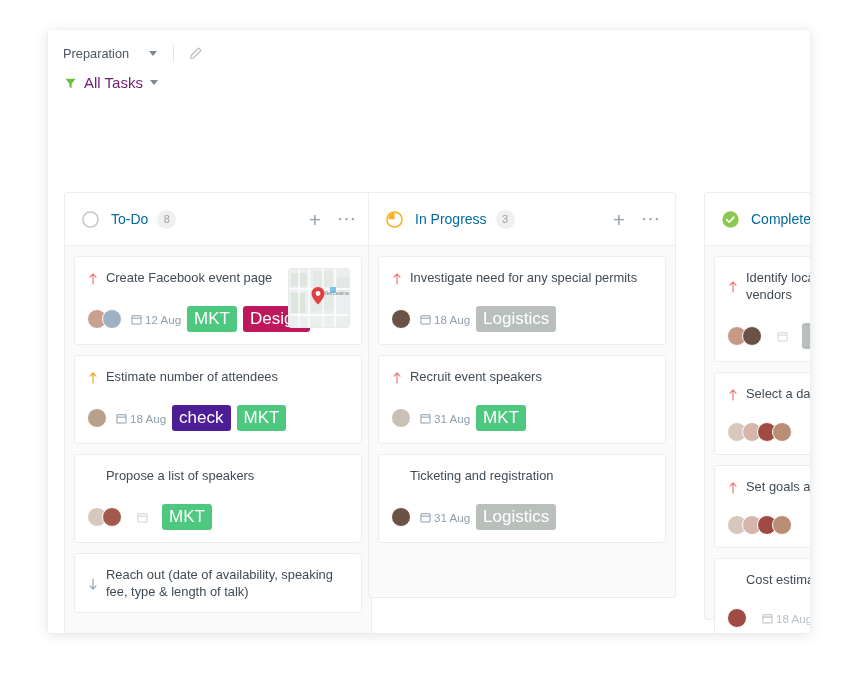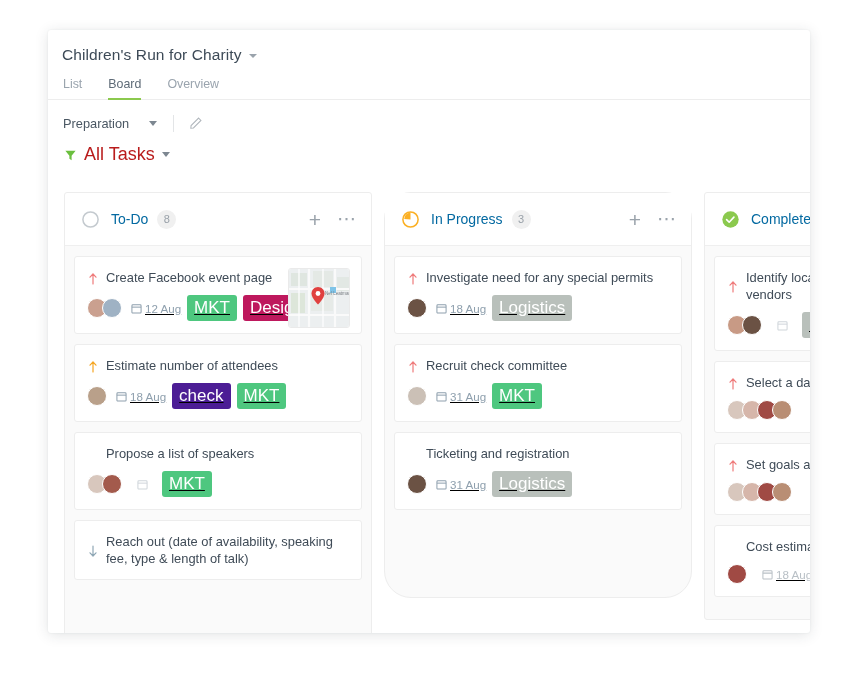--- a/index.html
+++ b/index.html
@@ -41,32 +41,32 @@
   .tb-sel { display: flex; align-items: center; gap: 20px; font-size: 12.8px; color: #4a5763; cursor: pointer; }
   .tri-dn {
     width: 0; height: 0;
     border-left: 4px solid transparent; border-right: 4px solid transparent;
     border-top: 5px solid #7d8791;
   }
   .tb-div { width: 1px; height: 17px; background: #e3e5e7; margin: 0 14px 0 16px; }
   .pencil { width: 15px; height: 15px; cursor: pointer; }
   .tb-row2 { display: flex; align-items: center; gap: 7px; margin: 12px 0 0 1px; cursor: pointer; }
   .funnel { width: 13px; height: 13px; }
-  .tb-filter-txt { font-size: 18px; color: #b91c1c; }
+  .tb-filter-txt { font-size: 15px; color: #701a75; }
 
   
   .board { position: absolute; left: 0; top: 150px; right: 0; bottom: 0; }
   .col {
     position: absolute; top: 12px; width: 308px;
     background: #fafafa;
     border: 1px solid #ededed;
     border-radius: 3px;
   }
   .col-todo { left: 16px; bottom: -40px; }
-  .col-prog { left: 336px; height: 406px; border-radius: 27px; }
+  .col-prog { left: 320px; height: 406px; }
   .col-comp { left: 656px; height: 428px; }
 
   .col-hdr {
     height: 53px; background: #ffffff;
     border-bottom: 1px solid #efefef;
     border-radius: 3px 3px 0 0;
     display: flex; align-items: center; padding: 0 14px 0 16px;
   }
   .col-ico { width: 19px; height: 19px; flex: 0 0 19px; margin-right: 11px; }
   .col-name { font-size: 14px; color: #0369a1; white-space: nowrap; }
@@ -85,21 +85,21 @@
     background: #ffffff; border: 1px solid #ededed; border-radius: 3px;
     margin-bottom: 10px; padding: 12px 13px 12px 12px;
     position: relative; cursor: pointer;
   }
   .card-title-row { display: flex; align-items: center; gap: 7px; }
   .prio { width: 12px; height: 14px; flex: 0 0 12px; margin-top: 2px; }
   .card-title {
     font-size: 12.9px; color: #3f4b57; line-height: 17px;
   }
   .card-has-thumb .card-title { max-width: 170px; }
-  .meta { display: flex; align-items: center; gap: 6px; margin-top: 9px; padding-left: 0; flex-wrap: nowrap; text-decoration: underline; }
+  .meta { display: flex; align-items: center; gap: 6px; margin-top: 20px; padding-left: 0; flex-wrap: nowrap; }
   .avatars { display: flex; }
   .av {
     width: 20px; height: 20px; border-radius: 50%;
     border: 1.5px solid #fff; margin-left: -5px;
     background-size: cover; overflow: hidden; position: relative;
   }
   .av:first-child { margin-left: 0; }
   .date { display: flex; align-items: center; gap: 3px; font-size: 11.6px; color: #8fa0ae; margin-left: 3px; white-space: nowrap; }
   .date.today { color: #f5a623; }
   .cal { width: 11px; height: 11px; flex: 0 0 11px; }
@@ -113,31 +113,20 @@
     width: 62px; height: 60px; border-radius: 3px; overflow: hidden;
     border: 1px solid #eaeaea;
   }
   .tagicon { width: 12px; height: 12px; opacity: .55; }
 </style>
 </head>
 <body>
 
 <div id="app">
 
-  <div class="hdr">
-    <div class="proj-row">
-      <span class="proj-title">Children's Run for Charity</span>
-      <span class="caret-dn"></span>
-    </div>
-    <div class="tabs">
-      <div class="tab">List</div>
-      <div class="tab active">Board</div>
-      <div class="tab">Overview</div>
-    </div>
-  </div>
   <div class="tabs-rule"></div>
 
   <div class="toolbar">
     <div class="tb-row1">
       <div class="tb-sel">
         <span>Preparation</span>
         <span class="tri-dn"></span>
       </div>
       <div class="tb-div"></div>
       <span class="pencil">
@@ -325,21 +314,21 @@
           </div>
         </div>
 
         <div class="card">
           <div class="card-title-row">
             <span class="prio">
               <svg viewBox="0 0 12 14" width="12" height="14">
                   <path d="M6 2v10M6 2L3 5.2M6 2l3 3.2" stroke="#ef7b7b" stroke-width="1.2" fill="none" stroke-linecap="round"></path>
                 </svg>
             </span>
-            <span class="card-title">Recruit check committee</span>
+            <span class="card-title">Recruit event speakers</span>
           </div>
           <div class="meta">
             <span class="avatars">
               <span class="av" style="background:#cbc0b6"></span>
             </span>
             <span class="date">
               <span class="cal">
                 <svg viewBox="0 0 12 12" width="11" height="11">
                     <rect x="1" y="2" width="10" height="9" rx="1" fill="none" stroke="#8fa0ae" stroke-width="1.1"></rect>
                     <path d="M1 4.5h10" stroke="#8fa0ae" stroke-width="1.1"></path>

